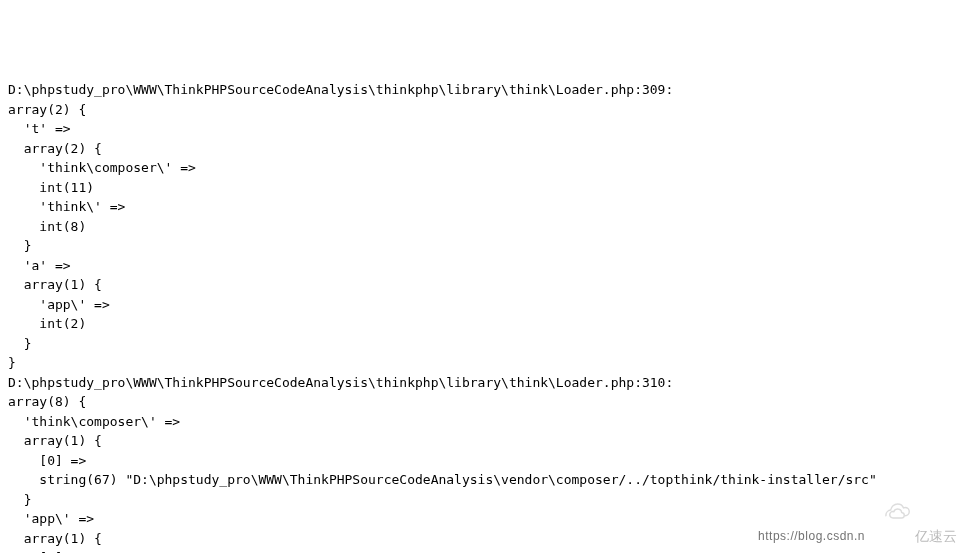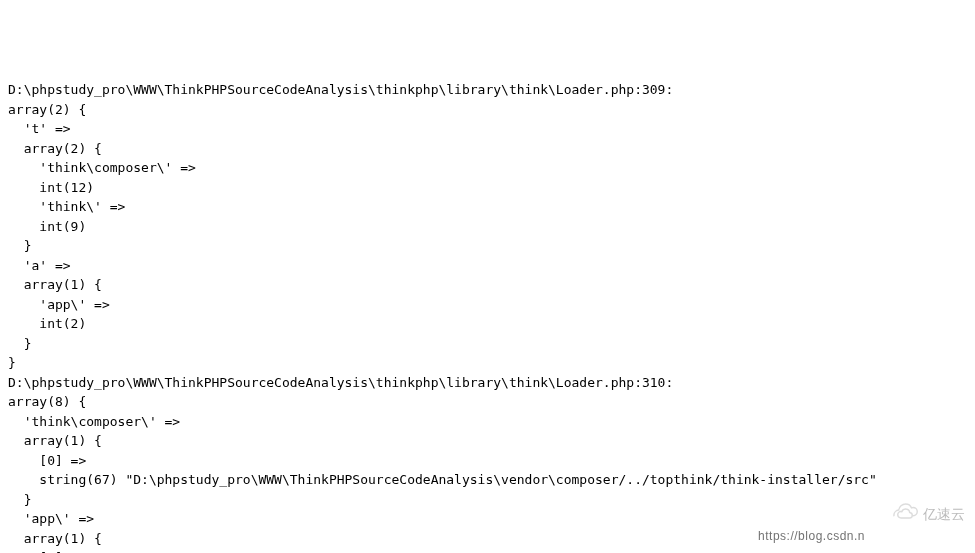--- a/index.html
+++ b/index.html
@@ -28,47 +28,47 @@
       bottom: 8px;
       right: 110px;
       color: #737373;
       font-family: Arial, sans-serif;
       font-size: 12px;
       letter-spacing: 0.5px;
     }
     .watermark-brand {
       position: absolute;
       bottom: 6px;
-      right: 10px;
+      right: 18px;
       color: #bbb;
       font-family: "Microsoft YaHei", Arial, sans-serif;
       font-size: 14px;
       display: flex;
-      align-items: center;
+      align-items: flex-end;
       gap: 4px;
     }
     .watermark-brand svg {
       width: 28px;
       height: 18px;
       opacity: 0.5;
     }
   </style>
 </head>
 <body>
 
 
 
 <div class="dump-output"><span>D:\phpstudy_pro\WWW\ThinkPHPSourceCodeAnalysis\thinkphp\library\think\Loader.php:309:</span>
 <span>array(2) {</span>
 <span>  't' =&gt;</span>
 <span>  array(2) {</span>
 <span>    'think\composer\' =&gt;</span>
-<span>    int(12)</span>
+<span>    int(11)</span>
 <span>    'think\' =&gt;</span>
-<span>    int(9)</span>
+<span>    int(8)</span>
 <span>  }</span>
 <span>  'a' =&gt;</span>
 <span>  array(1) {</span>
 <span>    'app\' =&gt;</span>
 <span>    int(2)</span>
 <span>  }</span>
 <span>}</span>
 <span>D:\phpstudy_pro\WWW\ThinkPHPSourceCodeAnalysis\thinkphp\library\think\Loader.php:310:</span>
 <span>array(8) {</span>
 <span>  'think\composer\' =&gt;</span>

